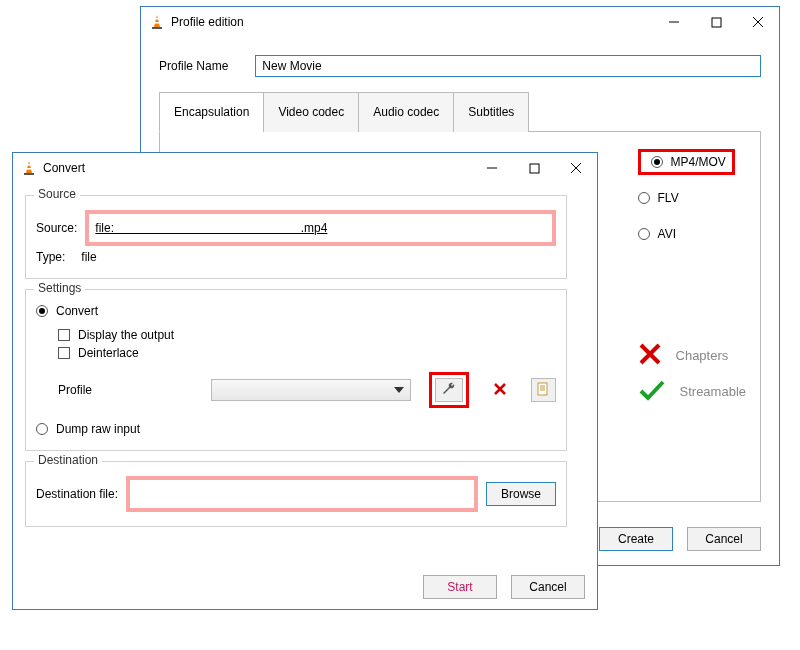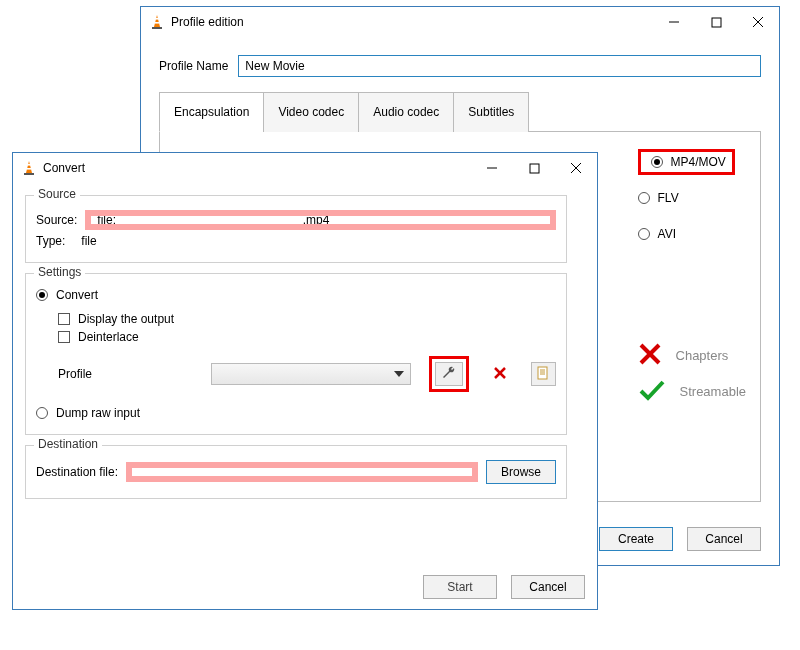--- a/index.html
+++ b/index.html
@@ -10,21 +10,21 @@
   .titlebar { height:30px; display:flex; align-items:center; padding:0 0 0 8px; }
   .titlebar .vlc { width:16px; display:inline-flex; justify-content:center; margin-right:6px; }
   .titlebar .title { flex:1; font-size:12px; }
   .winbtns { display:flex; height:30px; }
   .winbtn { width:42px; display:flex; align-items:center; justify-content:center; cursor:default; }
   .winbtn svg { stroke:#000; }
 
   
   #win-profile { left:140px; top:6px; width:640px; height:560px; }
   #win-profile .content { padding:10px 18px 14px 18px; }
-  .row-profname { display:flex; align-items:center; gap:10px; margin:8px 0 14px 0; }
+  .row-profname { display:flex; align-items:center; gap:27px; margin:8px 0 14px 0; }
   .profname-input { flex:1; border:1px solid #2a84c0; height:22px; padding:0 6px; font-size:12px; }
   .tabs { display:flex; border-bottom:1px solid #bbb; }
   .tab { padding:12px 14px; border:1px solid #bbb; border-bottom:none; background:#f5f5f5; margin-right:-1px; font-size:12px; position:relative; top:1px; }
   .tab.active { background:#fff; border-bottom:1px solid #fff; }
   .tabbody { border:1px solid #bbb; border-top:none; padding:12px 14px 22px 14px; min-height:370px; }
   .encol { display:flex; gap:60px; }
   .enc-left { width:270px; } 
   .enc-right { flex:1; }
   .radio-line { display:flex; align-items:center; height:36px; gap:8px; font-size:12px; }
   .radio { width:12px; height:12px; border:1px solid #555; border-radius:50%; display:inline-flex; align-items:center; justify-content:center; }
@@ -34,27 +34,27 @@
   .btnrow { position:absolute; right:18px; bottom:14px; display:flex; gap:14px; }
   .wbtn { min-width:74px; height:24px; border:1px solid #aaa; background:#f2f2f2; font-size:12px; display:inline-flex; align-items:center; justify-content:center; }
   .wbtn.primary { border:1px solid #2a84c0; }
 
   
   #win-convert { left:12px; top:152px; width:586px; height:458px; background:#fff; }
   #win-convert .content { padding:6px 10px 10px 10px; }
   .group { border:1px solid #d0d0d0; margin:6px 20px 10px 2px; padding:10px 10px 10px 10px; position:relative; }
   .group-title { position:absolute; top:-9px; left:8px; background:#fff; padding:0 4px; color:#333; font-size:12px; }
   .frow { display:flex; align-items:center; gap:8px; margin:4px 0; }
-  .txt { height:20px; border:6px solid #fca5a5; padding:0 6px; font-size:12px;text-decoration:underline; }
+  .txt { height:36px; border:4px solid #fca5a5; padding:0 6px; font-size:12px;text-decoration:underline; }
   .chk { width:12px; height:12px; border:1px solid #555; display:inline-block; }
   .profile-dd { flex:0 0 200px; height:22px; border:1px solid #bbb; background:linear-gradient(#f7f7f7,#e7e7e7); display:flex; align-items:center; justify-content:flex-end; padding:0 6px; }
   .iconbtn { width:28px; height:24px; border:1px solid #bbb; background:#f0f0f0; display:inline-flex; align-items:center; justify-content:center; }
   .red-box { border:3px solid #ee0000; padding:3px; display:inline-flex; }
   .btm { position:absolute; right:12px; bottom:10px; display:flex; gap:14px; }
-  .disabled { color:#404040; }
+  .disabled { color:#be185d; }
 
   .caret-down { width:0;height:0;border-left:5px solid transparent;border-right:5px solid transparent;border-top:6px solid #333; }
 </style>
 </head>
 <body>
 
 <div id="win-profile" class="window">
   <div class="titlebar">
     <span class="vlc">
       <svg width="14" height="16" viewBox="0 0 14 16">

